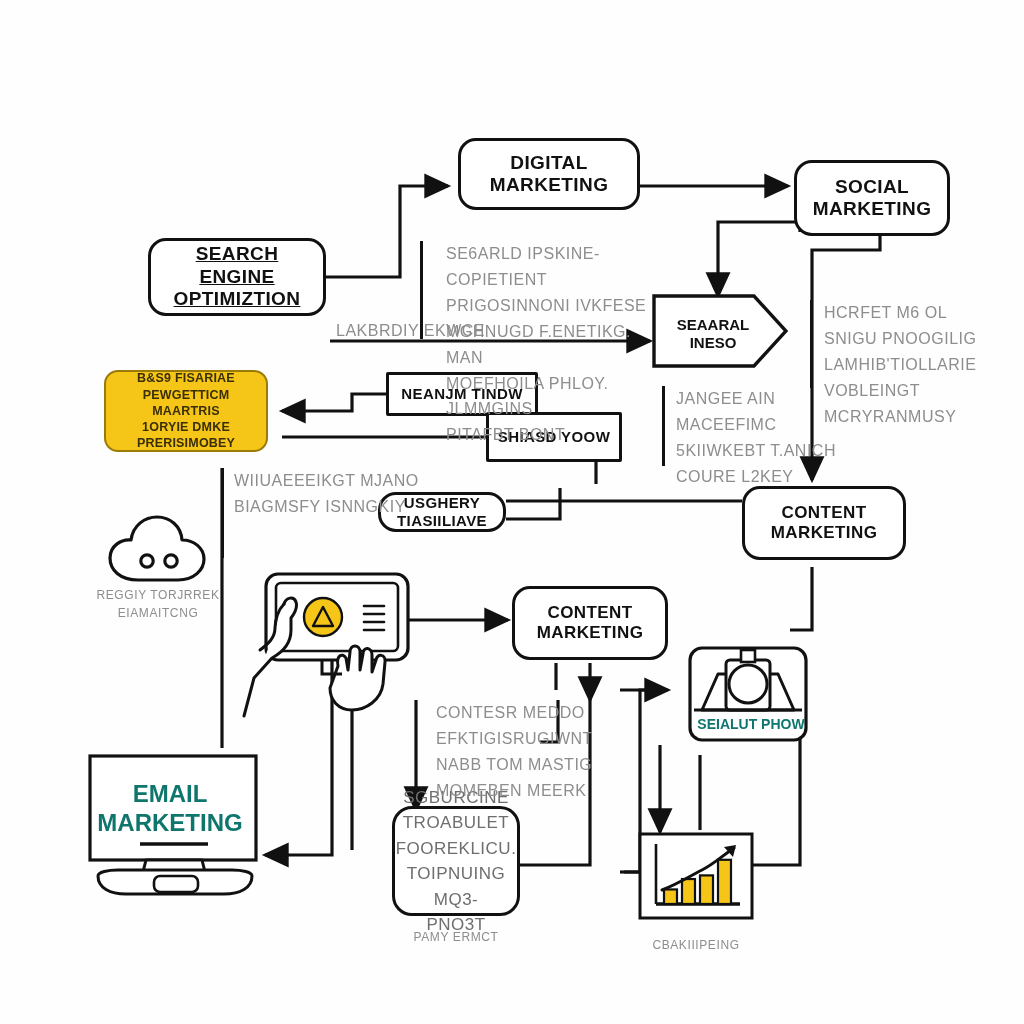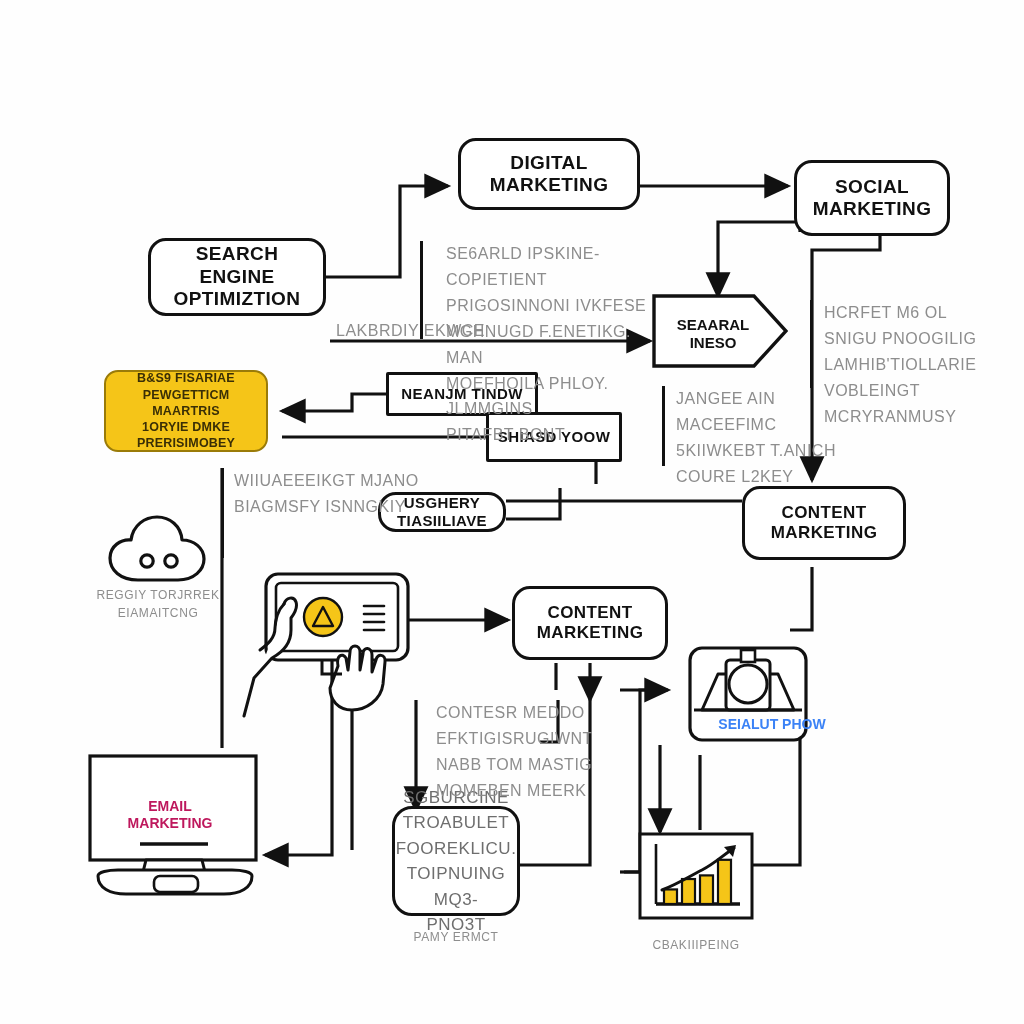--- a/index.html
+++ b/index.html
@@ -143,21 +143,21 @@
 
       <path d="M790 690 H800 V865 H740"></path>
 
       <path d="M640 872 H620"></path>
 
       <path d="M596 455 V484"></path>
     </g>
   </svg>
 
   <div class="node round big" style="left:148px;top:238px;width:178px;height:78px;">
-    <span style="white-space:pre-line;">SEARCH ENGINE
+    <span style="white-space:pre-line;text-decoration:underline;">SEARCH ENGINE
 OPTIMIZTION</span>
   </div>
 
   <div class="node round big" style="left:458px;top:138px;width:182px;height:72px;">
     <span style="white-space:pre-line;">DIGITAL
 MARKETING</span>
   </div>
 
   <div class="node round big" style="left:794px;top:160px;width:156px;height:76px;">
     <span style="white-space:pre-line;">SOCIAL
@@ -281,38 +281,38 @@
 
   <div class="icon" style="left:82px;top:752px;width:192px;height:146px;">
     <svg viewBox="0 0 192 146" width="192" height="146">
       <rect x="8" y="4" width="166" height="104" fill="#fff" stroke="#111" stroke-width="3.2"></rect>
       <line x1="58" y1="92" x2="126" y2="92" stroke="#111" stroke-width="3.6"></line>
       <path d="M64 108 L60 124 L124 124 L120 108 Z" fill="#fff" stroke="#111" stroke-width="3.0" stroke-linejoin="round"></path>
       <path d="M16 124 C16 136 28 142 44 142 L142 142 C158 142 170 136 170 124 C170 120 160 118 150 118 L36 118 C26 118 16 120 16 124 Z" fill="#fff" stroke="#111" stroke-width="3.0"></path>
       <rect x="72" y="124" width="44" height="16" rx="6" fill="#fff" stroke="#111" stroke-width="2.6"></rect>
     </svg>
   </div>
-  <div style="position:absolute;left:96px;top:780px;width:148px;height:52px;display:flex;align-items:flex-end;justify-content:center;
-              font-weight:700;font-size:14px;color:#be185d;text-align:center;line-height:1.2;">
+  <div style="position:absolute;left:96px;top:780px;width:148px;height:52px;display:flex;align-items:flex-start;justify-content:center;
+              font-weight:700;font-size:24px;color:#0f766e;text-align:center;line-height:1.2;">
     <span style="white-space:pre-line;">EMAIL
 MARKETING</span>
   </div>
 
   <div class="icon" style="left:686px;top:638px;width:124px;height:112px;">
     <svg viewBox="0 0 124 112" width="124" height="112">
       <rect x="4" y="10" width="116" height="92" rx="12" fill="#fff" stroke="#111" stroke-width="3.2"></rect>
       <path d="M16 72 L32 36 L92 36 L108 72 Z" fill="#fff" stroke="#111" stroke-width="3.0" stroke-linejoin="round"></path>
       <rect x="40" y="22" width="44" height="50" rx="4" fill="#fff" stroke="#111" stroke-width="3.0"></rect>
       <circle cx="62" cy="46" r="19" fill="#fff" stroke="#111" stroke-width="3.0"></circle>
       <rect x="55" y="12" width="14" height="12" fill="#fff" stroke="#111" stroke-width="2.6"></rect>
       <line x1="8" y1="72" x2="116" y2="72" stroke="#111" stroke-width="3.0"></line>
     </svg>
   </div>
-  <div style="position:absolute;left:712px;top:712px;width:120px;height:24px;display:flex;align-items:center;justify-content:center;
-              font-weight:700;font-size:14px;color:#3b82f6;">
+  <div style="position:absolute;left:691px;top:712px;width:120px;height:24px;display:flex;align-items:center;justify-content:center;
+              font-weight:700;font-size:14px;color:#0f766e;">
     <span>SEIALUT PHOW</span>
   </div>
 
   <div class="icon" style="left:638px;top:832px;width:116px;height:88px;">
     <svg viewBox="0 0 116 88" width="116" height="88">
       <rect x="2" y="2" width="112" height="84" fill="#fff" stroke="#111" stroke-width="3.0"></rect>
       <line x1="18" y1="12" x2="18" y2="72" stroke="#111" stroke-width="2.6"></line>
       <line x1="18" y1="72" x2="102" y2="72" stroke="#111" stroke-width="3.4"></line>
       <g id="bars" fill="#F5C518" stroke="#111" stroke-width="2.2">
         <rect x="26" y="57.44" width="13" height="14.560000000000002" fill="#F5C518"></rect>

